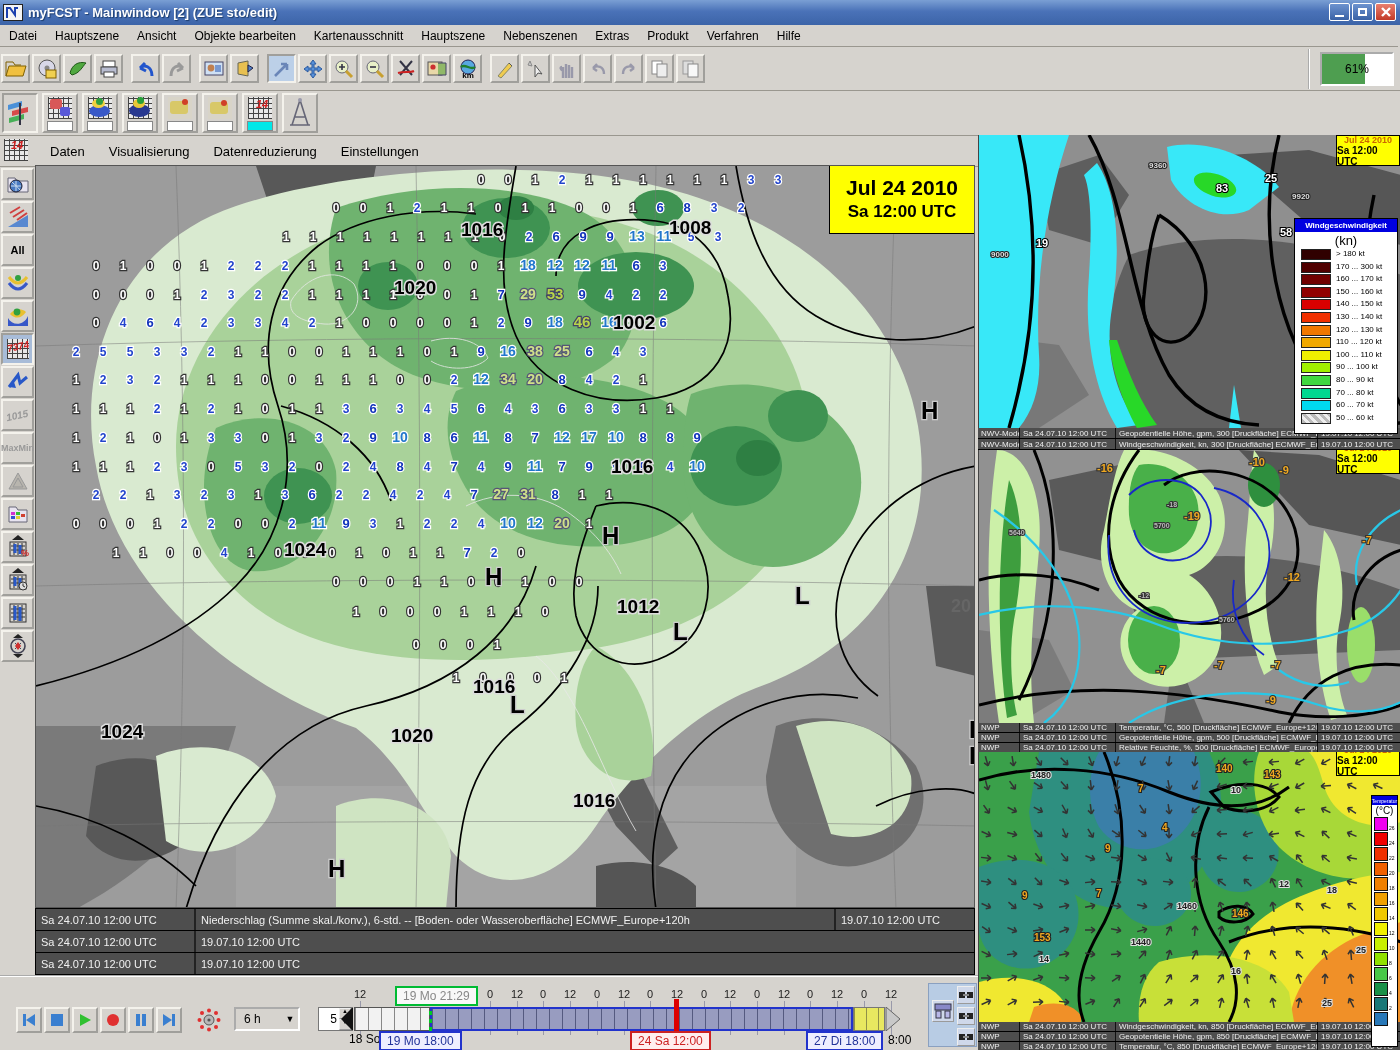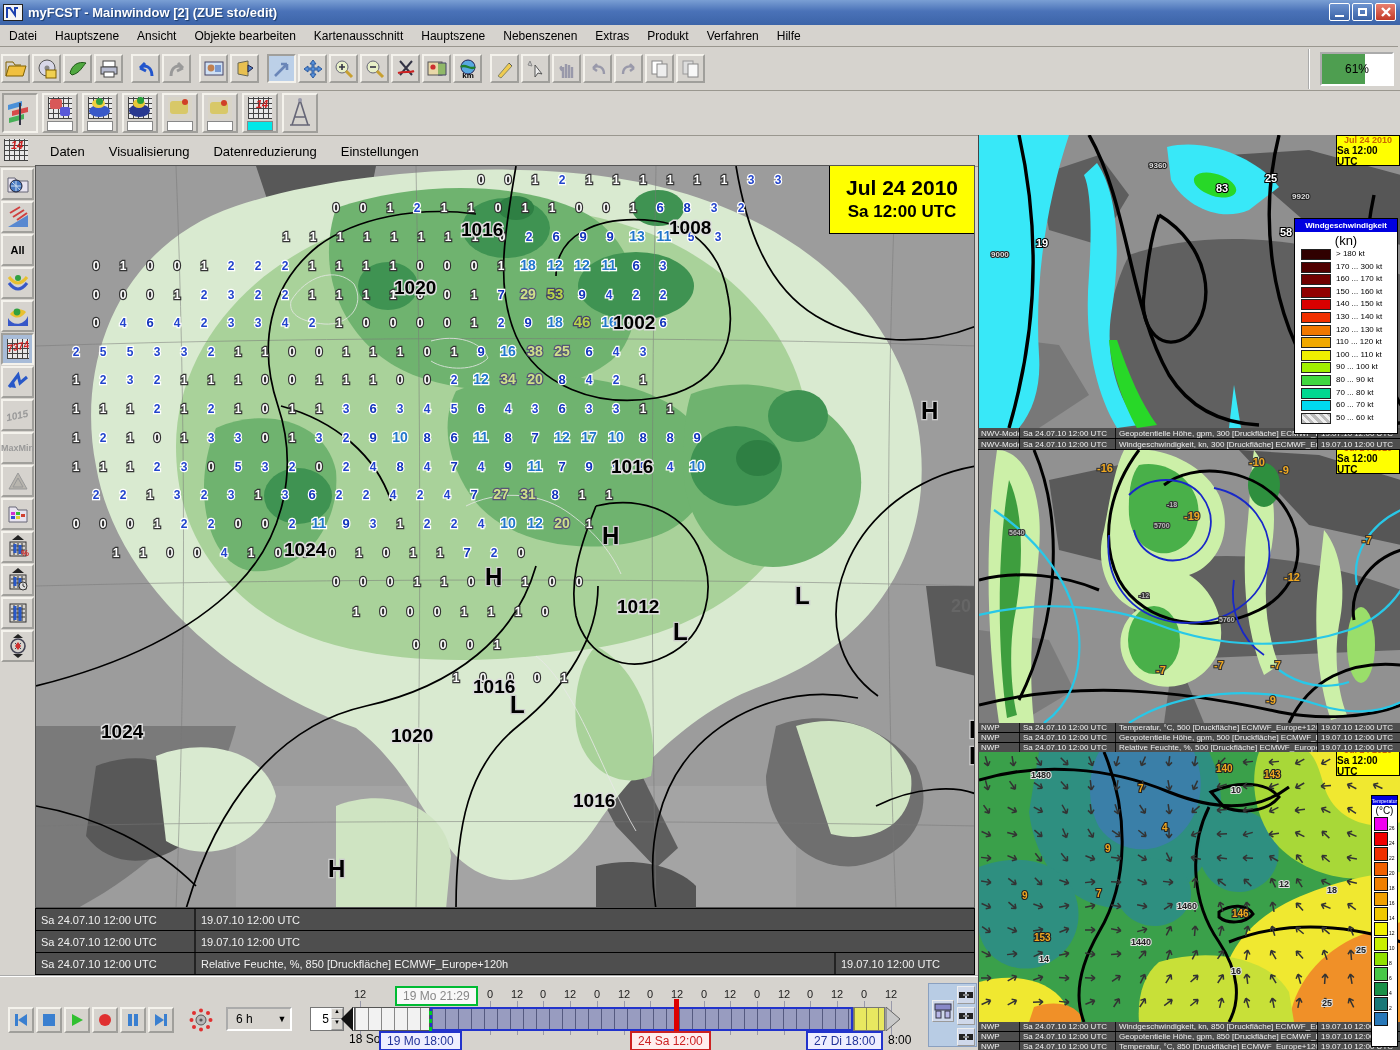--- a/index.html
+++ b/index.html
@@ -899,29 +899,29 @@
   </svg>
   <div id="maindate">
     <div class="d1">Jul 24 2010</div>
     <div class="d2">Sa 12:00 UTC</div>
   </div>
 </div>
 
 <div id="mainstatus" class="abs">
     <div class="mstat">
       <div class="c1">Sa 24.07.10 12:00 UTC</div>
+      <div class="c2">Niederschlag (Summe skal./konv.), 6-std. -- [Boden- oder Wasseroberfläche] ECMWF_Europe+120h</div>
       <div class="c3">19.07.10 12:00 UTC</div>
     </div>
     <div class="mstat">
       <div class="c1">Sa 24.07.10 12:00 UTC</div>
       <div class="c3">19.07.10 12:00 UTC</div>
     </div>
     <div class="mstat">
       <div class="c1">Sa 24.07.10 12:00 UTC</div>
-      <div class="c2">Relative Feuchte, %, 850 [Druckfläche] ECMWF_Europe+120h</div>
       <div class="c3">19.07.10 12:00 UTC</div>
     </div>
   </div>
 
 <div class="abs rmap" id="map300" style="left:978px;top:135px;width:422px;height:293px">
   <svg width="422" height="293" viewBox="0 0 422 293">
     <rect width="422" height="293" fill="#8f8f8f"></rect>
     <path d="M60,40 L120,20 L150,60 L120,110 L70,95 Z" fill="#5e5e5e"></path>
     <path d="M150,120 C220,95 320,100 400,130 L422,140 L422,293 L140,293 C120,230 125,170 150,120 Z" fill="#606060"></path>
     <path d="M0,200 L80,210 L110,260 L60,293 L0,293 Z" fill="#787878"></path>
@@ -1430,21 +1430,21 @@
     </div>
     <div class="row">
       <div class="m">NWP</div>
       <div class="t">Sa 24.07.10 12:00 UTC</div>
       <div class="d">Temperatur, °C, 850 [Druckfläche] ECMWF_Europe+120h</div>
       <div class="r">19.07.10 12:00 UTC</div>
     </div>
   </div>
 
 <div id="bottombar" class="abs">
-  <div class="abs" style="left:8px;top:30px;display:flex">
+  <div class="abs" style="left:16px;top:30px;display:flex">
     <div class="pbtn">
         <svg width="16" height="14">
           <rect x="2" y="1" width="3" height="12" fill="#3a7fd0"></rect>
           <path d="M14,1 L5,7 L14,13 Z" fill="#3a7fd0"></path>
         </svg>
       </div>
     <div class="pbtn">
         <svg width="14" height="14">
           <rect x="1" y="1" width="12" height="12" fill="#3a7fd0"></rect>
         </svg>

